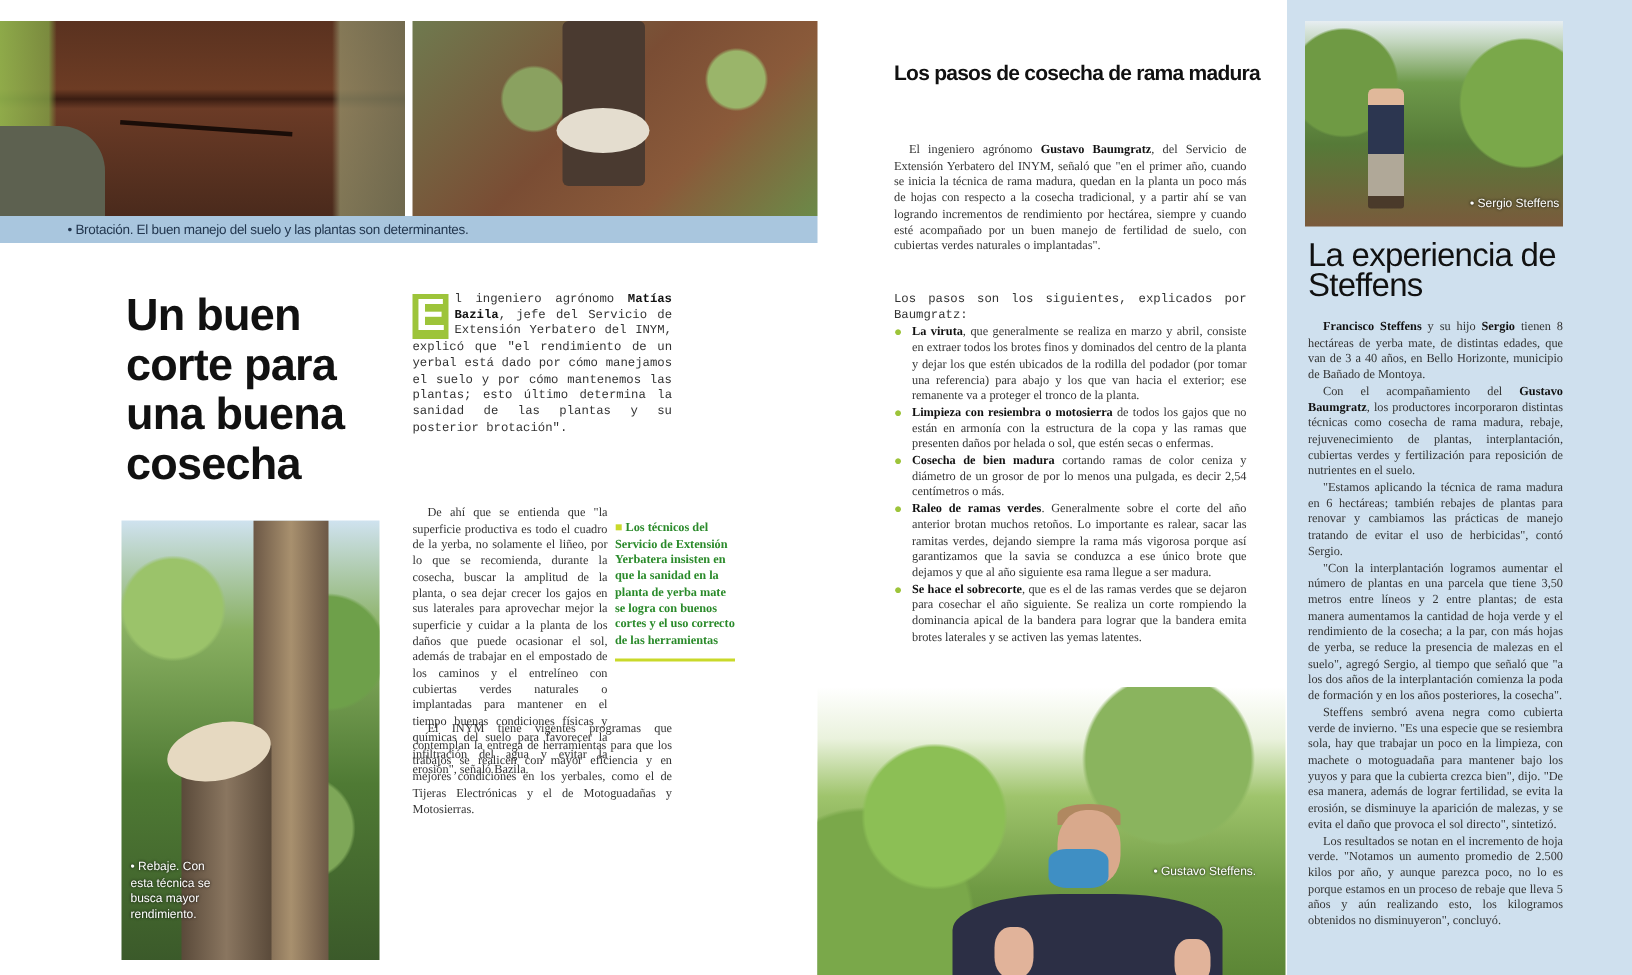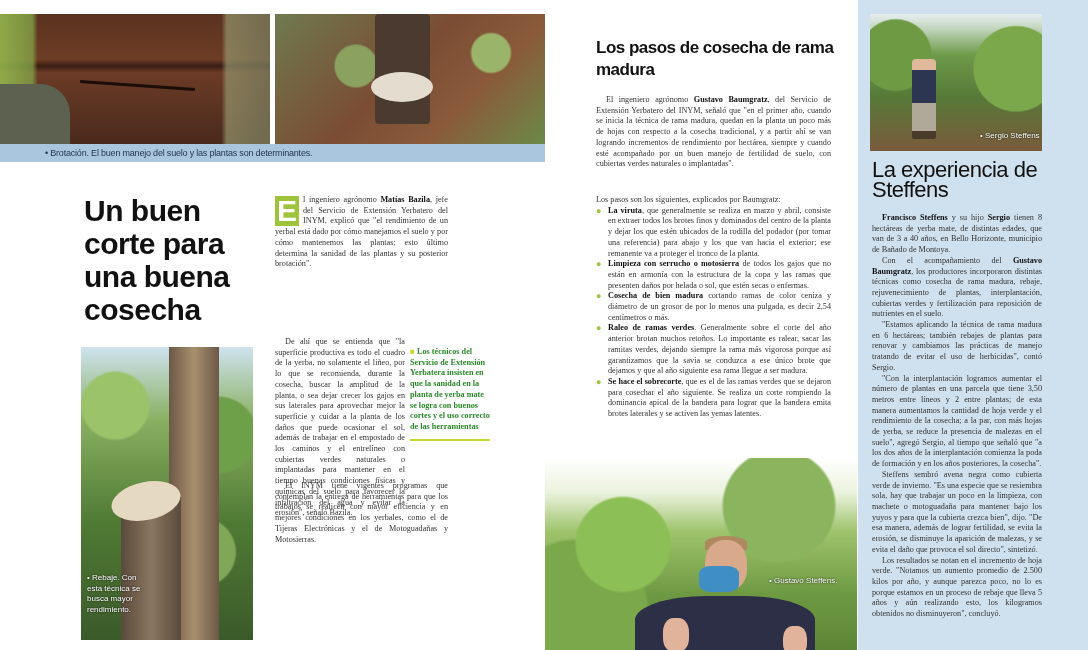--- a/index.html
+++ b/index.html
@@ -64,30 +64,30 @@
   .photo-gustavo .hand-l { position:absolute; left:118px; top:160px; width:26px; height:34px; background:#e1b39a; border-radius: 40%; }
   .photo-gustavo .hand-r { position:absolute; left:238px; top:168px; width:24px; height:30px; background:#e1b39a; border-radius: 40%; }
   .photo-gustavo .photo-caption { left: 224px; top: 118px; width: 80px; }
 
   
   .headline {
     position: absolute; font-family: "Liberation Sans", sans-serif; font-weight: bold; color: #111;
     letter-spacing: -0.5px;
   }
   .headline-main { left: 84px; top: 194px; width: 190px; font-size: 30px; line-height: 33px; }
-  .headline-pasos { left: 596px; top: 37px; width: 250px; font-size: 17px; line-height: 22px; }
+  .headline-pasos { left: 596px; top: 37px; width: 250px; font-size: 14px; line-height: 22px; }
   .headline-steffens { left: 872px; top: 160px; width: 200px; font-size: 22px; line-height: 20px; font-weight: normal; }
 
   
   .col {
     position: absolute; font-size: 8.2px; line-height: 10.7px; text-align: justify; color:#333;
     hyphens: auto;
   }
   .col p { text-indent: 10px; }
-  .col p.noindent { text-indent: 0; }
+  .col p.noindent { text-indent: 0; font-family: Liberation Mono, monospace; }
   .col b { color:#111; }
 
   .col-a { left: 275px; top: 195px; width: 173px; }
   .col-a-full { left: 275px; top: 337px; width: 130px; }
   .col-a-bottom { left: 275px; top: 481px; width: 173px; }
 
   .dropcap {
     float: left; width: 24px; height: 30px; margin: 1px 4px 0 0;
     background: #9dc43a; color: #fff; font-family: "Liberation Sans", sans-serif; font-weight: bold;
     font-size: 30px; line-height: 30px; text-align: center;
@@ -163,21 +163,21 @@
 <h2 class="headline headline-pasos">Los pasos de cosecha de rama madura</h2>
 
 <div class="col col-b">
   <p><span>El ingeniero agrónomo </span><b>Gustavo Baumgratz</b><span>, del Servicio de Extensión Yerbatero del INYM, señaló que "en el primer año, cuando se inicia la técnica de rama madura, quedan en la planta un poco más de hojas con respecto a la cosecha tradicional, y a partir ahí se van logrando incrementos de rendimiento por hectárea, siempre y cuando esté acompañado por un buen manejo de fertilidad de suelo, con cubiertas verdes naturales o implantadas".</span></p>
 </div>
 
 <div class="col col-b-list">
   <p class="noindent">Los pasos son los siguientes, explicados por Baumgratz:</p>
   <ul>
     <li><span class="bullet">●</span><b>La viruta</b><span>, que generalmente se realiza en marzo y abril, consiste en extraer todos los brotes finos y dominados del centro de la planta y dejar los que estén ubicados de la rodilla del podador (por tomar una referencia) para abajo y los que van hacia el exterior; ese remanente va a proteger el tronco de la planta.</span></li>
-    <li><span class="bullet">●</span><b>Limpieza con serrucho o motosierra</b><span> de todos los gajos que no están en armonía con la estructura de la copa y las ramas que presenten daños por helada o sol, que estén secas o enfermas.</span></li>
+    <li><span class="bullet">●</span><b>Limpieza con resiembra o motosierra</b><span> de todos los gajos que no están en armonía con la estructura de la copa y las ramas que presenten daños por helada o sol, que estén secas o enfermas.</span></li>
     <li><span class="bullet">●</span><b>Cosecha de bien madura</b><span> cortando ramas de color ceniza y diámetro de un grosor de por lo menos una pulgada, es decir 2,54 centímetros o más.</span></li>
     <li><span class="bullet">●</span><b>Raleo de ramas verdes</b><span>. Generalmente sobre el corte del año anterior brotan muchos retoños. Lo importante es ralear, sacar las ramitas verdes, dejando siempre la rama más vigorosa porque así garantizamos que la savia se conduzca a ese único brote que dejamos y que al año siguiente esa rama llegue a ser madura.</span></li>
     <li><span class="bullet">●</span><b>Se hace el sobrecorte</b><span>, que es el de las ramas verdes que se dejaron para cosechar el año siguiente. Se realiza un corte rompiendo la dominancia apical de la bandera para lograr que la bandera emita brotes laterales y se activen las yemas latentes.</span></li>
   </ul>
 </div>
 
 <div class="photo photo-gustavo">
   <div class="body"></div>
   <div class="hair"></div>
   <div class="head"></div>

